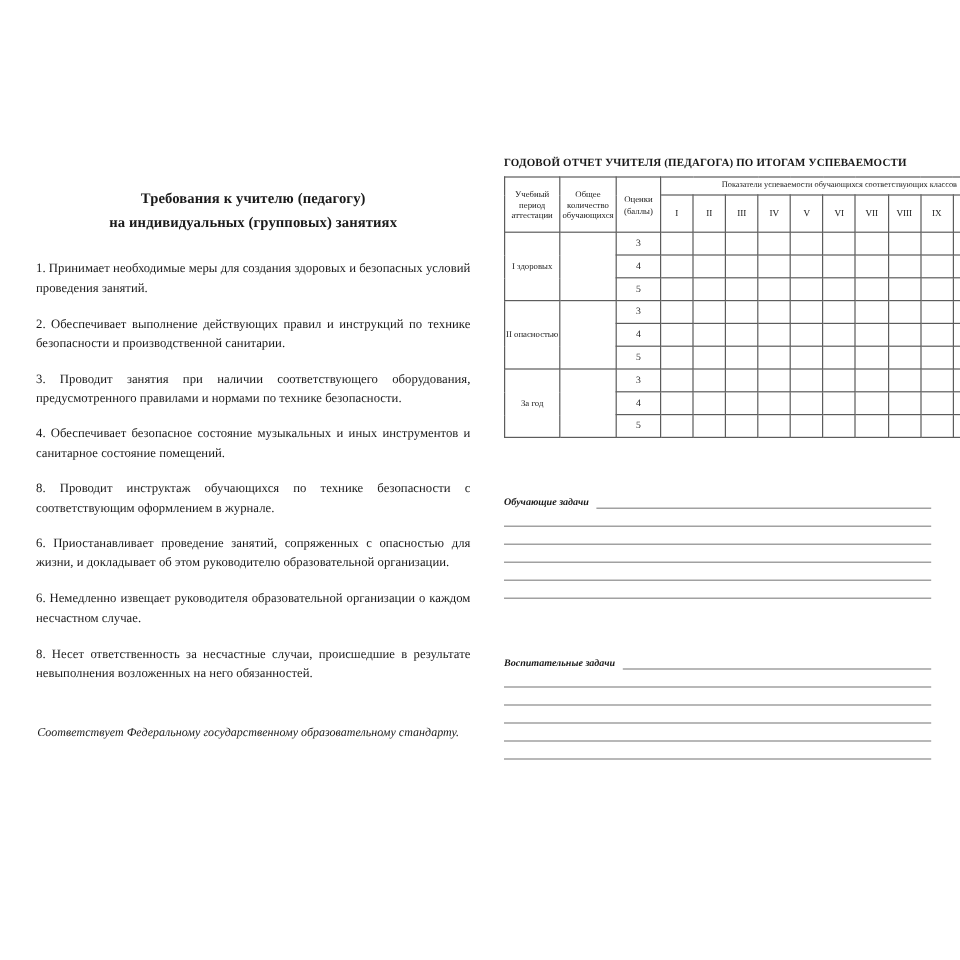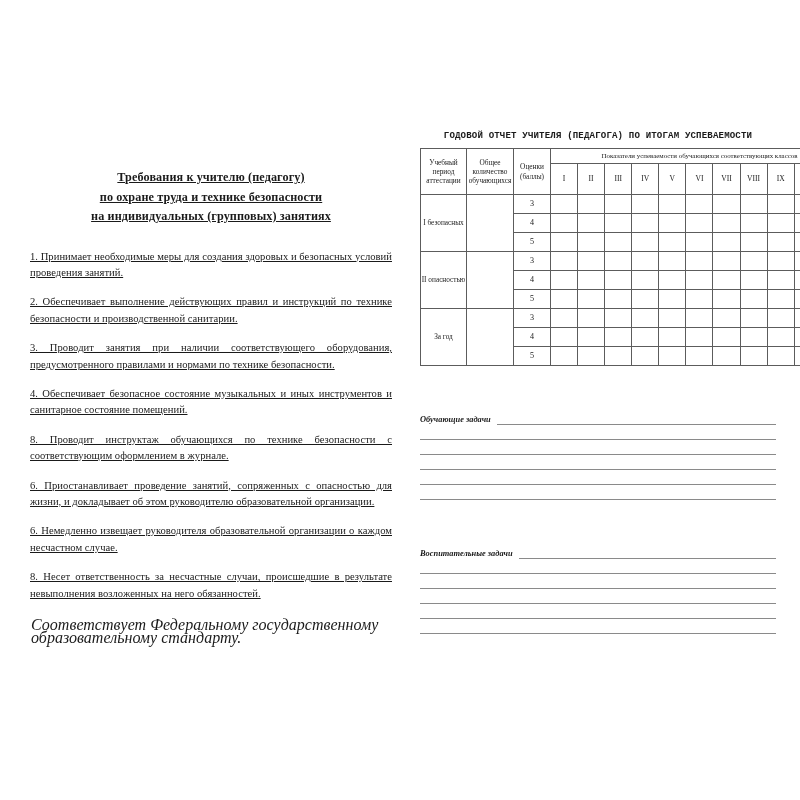--- a/index.html
+++ b/index.html
@@ -20,23 +20,22 @@
   .page {
     position: absolute;
     inset: 0;
     background: #ffffff;
   }
 
   
   .left-col {
     position: absolute;
     left: 30px;
-    top: 168px;
+    top: 156px;
     width: 362px;
-    text-decoration: underline;
   }
 
   .doc-title {
     text-align: center;
     font-weight: bold;
     font-size: 12.2px;
     line-height: 19.5px;
     letter-spacing: 0.1px;
     margin: 0 0 22px 0;
   }
@@ -48,44 +47,43 @@
     text-align: justify;
     text-justify: inter-word;
     margin: 0 0 13px 0;
     letter-spacing: 0.02px;
   }
   .clause:last-child { margin-bottom: 0; }
 
   .footnote {
     position: absolute;
     left: 31px;
-    top: 618px;
+    top: 604px;
     width: 360px;
     font-style: italic;
-    font-size: 16px;
+    font-size: 10px;
     line-height: 13px;
     letter-spacing: 0.02px;
   }
 
   
   .right-col {
     position: absolute;
     left: 420px;
     top: 130px;
     width: 356px;
   }
 
   .report-title {
     font-weight: bold;
     font-size: 9.1px;
     letter-spacing: 0.15px;
-    text-align: center;
+    text-align: left;
     margin: 0 0 7px 0;
     white-space: nowrap;
-    font-family: Liberation Mono, monospace;
   }
 
   
   table.grade-table {
     border-collapse: collapse;
     width: 429px;
     table-layout: fixed;
     font-size: 7.3px;
   }
   table.grade-table th,
@@ -143,21 +141,20 @@
 </style>
 </head>
 <body>
 
 <div class="page">
 
   <div class="left-col">
 
     <h1 class="doc-title">
       <span class="tl">Требования к учителю (педагогу)</span>
-      <span class="tl">по охране труда и технике безопасности</span>
       <span class="tl">на индивидуальных (групповых) занятиях</span>
     </h1>
 
     <p class="clause">1. Принимает необходимые меры для создания здоровых и безопасных условий проведения занятий.</p>
     <p class="clause">2. Обеспечивает выполнение действующих правил и инструкций по технике безопасности и производственной санитарии.</p>
     <p class="clause">3. Проводит занятия при наличии соответствующего оборудования, предусмотренного правилами и нормами по технике безопасности.</p>
     <p class="clause">4. Обеспечивает безопасное состояние музыкальных и иных инструментов и санитарное состояние помещений.</p>
     <p class="clause">8. Проводит инструктаж обучающихся по технике безопасности с соответствующим оформлением в журнале.</p>
     <p class="clause">6. Приостанавливает проведение занятий, сопряженных с опасностью для жизни, и докладывает об этом руководителю образовательной организации.</p>
     <p class="clause">6. Немедленно извещает руководителя образовательной организации о каждом несчастном случае.</p>
@@ -188,21 +185,21 @@
           <th class="h-roman">VII</th>
           <th class="h-roman">VIII</th>
           <th class="h-roman">IX</th>
           <th class="h-roman">X</th>
           <th class="h-roman">XI</th>
         </tr>
       </thead>
       <tbody>
 
         <tr class="body-row">
-          <td class="period-cell" rowspan="3">I безопасных</td>
+          <td class="period-cell" rowspan="3">I здоровых</td>
           <td class="count-cell" rowspan="3"></td>
           <td class="score-cell">3</td>
           <td class="data-cell"></td>
           <td class="data-cell"></td>
           <td class="data-cell"></td>
           <td class="data-cell"></td>
           <td class="data-cell"></td>
           <td class="data-cell"></td>
           <td class="data-cell"></td>
           <td class="data-cell"></td>

